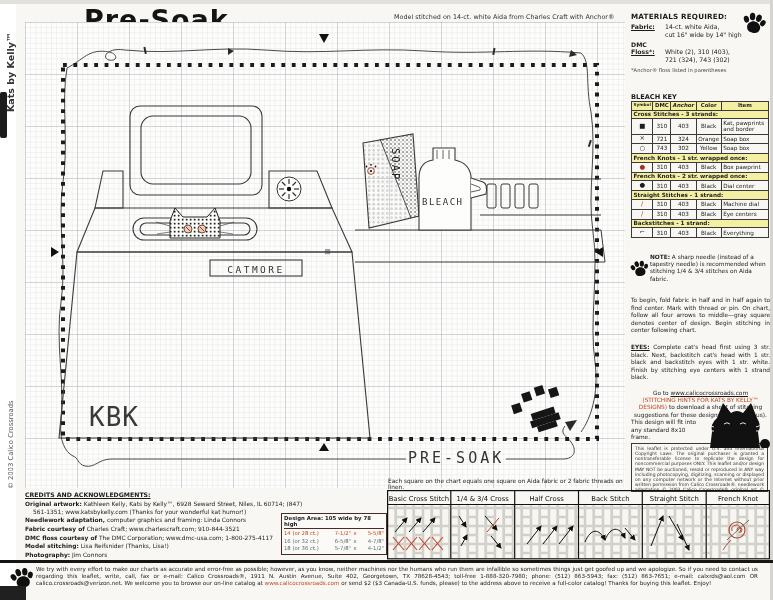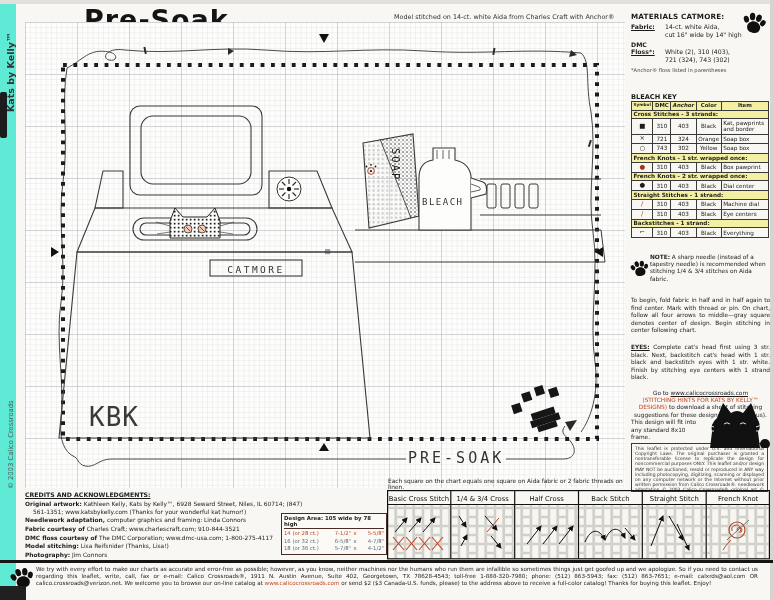--- a/index.html
+++ b/index.html
@@ -1,16 +1,16 @@
 <!DOCTYPE html>
 <html><head>
 <meta charset="utf-8">
 <style>
   html,body{margin:0;padding:0;background:#9a9a98;}
-  #page{position:relative;width:773px;height:600px;background:#5eead4;overflow:hidden;
+  #page{position:relative;width:773px;height:600px;background:#ffffff;overflow:hidden;
         font-family:"DejaVu Sans",sans-serif;color:#1c1c1c;}
   .paper{position:absolute;left:16px;top:0;width:757px;height:600px;background:#f8f7f3;}
   .abs{position:absolute;}
   .title{left:84px;top:4px;font-size:27px;font-weight:bold;letter-spacing:1px;color:#141414;}
   .vtext{transform:rotate(-90deg);transform-origin:left top;white-space:nowrap;color:#333;}
   .brand-v{left:5px;top:112px;font-size:9.5px;font-weight:bold;}
   .copy-v{left:7px;top:489px;font-size:6.8px;color:#555;}
   .model-note{left:394px;top:13px;width:224px;font-size:6.4px;color:#333;}
   .rcol{left:631px;width:138px;font-size:6.2px;line-height:1.25;}
   .rh{font-weight:bold;font-size:7.2px;letter-spacing:.2px;}
@@ -213,21 +213,21 @@
       <rect x="506" y="390" width="24" height="7"></rect>
       <rect x="503" y="397" width="30" height="7"></rect>
       <rect x="508" y="404" width="20" height="6"></rect>
     </g>
 
     <text x="64" y="404" font-size="26" fill="#3a3a3a" letter-spacing="1">KBK</text>
     <text x="383" y="441" font-size="15" letter-spacing="3" fill="#333">PRE-SOAK</text>
   </svg>
 
   <div class="rcol abs" style="top:12px;">
-    <div class="rh">MATERIALS CATMORE:</div>
+    <div class="rh">MATERIALS REQUIRED:</div>
     <div class="mat-row" style="margin-top:2px;">
       <span class="mat-lab lblu">Fabric:</span>
       <span class="mat-val">14-ct. white Aida,</span>
     </div>
     <div class="mat-row">
         <span class="mat-lab"></span>
       <span class="mat-val">cut 16" wide by 14" high</span>
     </div>
     <div style="font-weight:bold;margin-top:2px;">DMC</div>
     <div class="mat-row">

